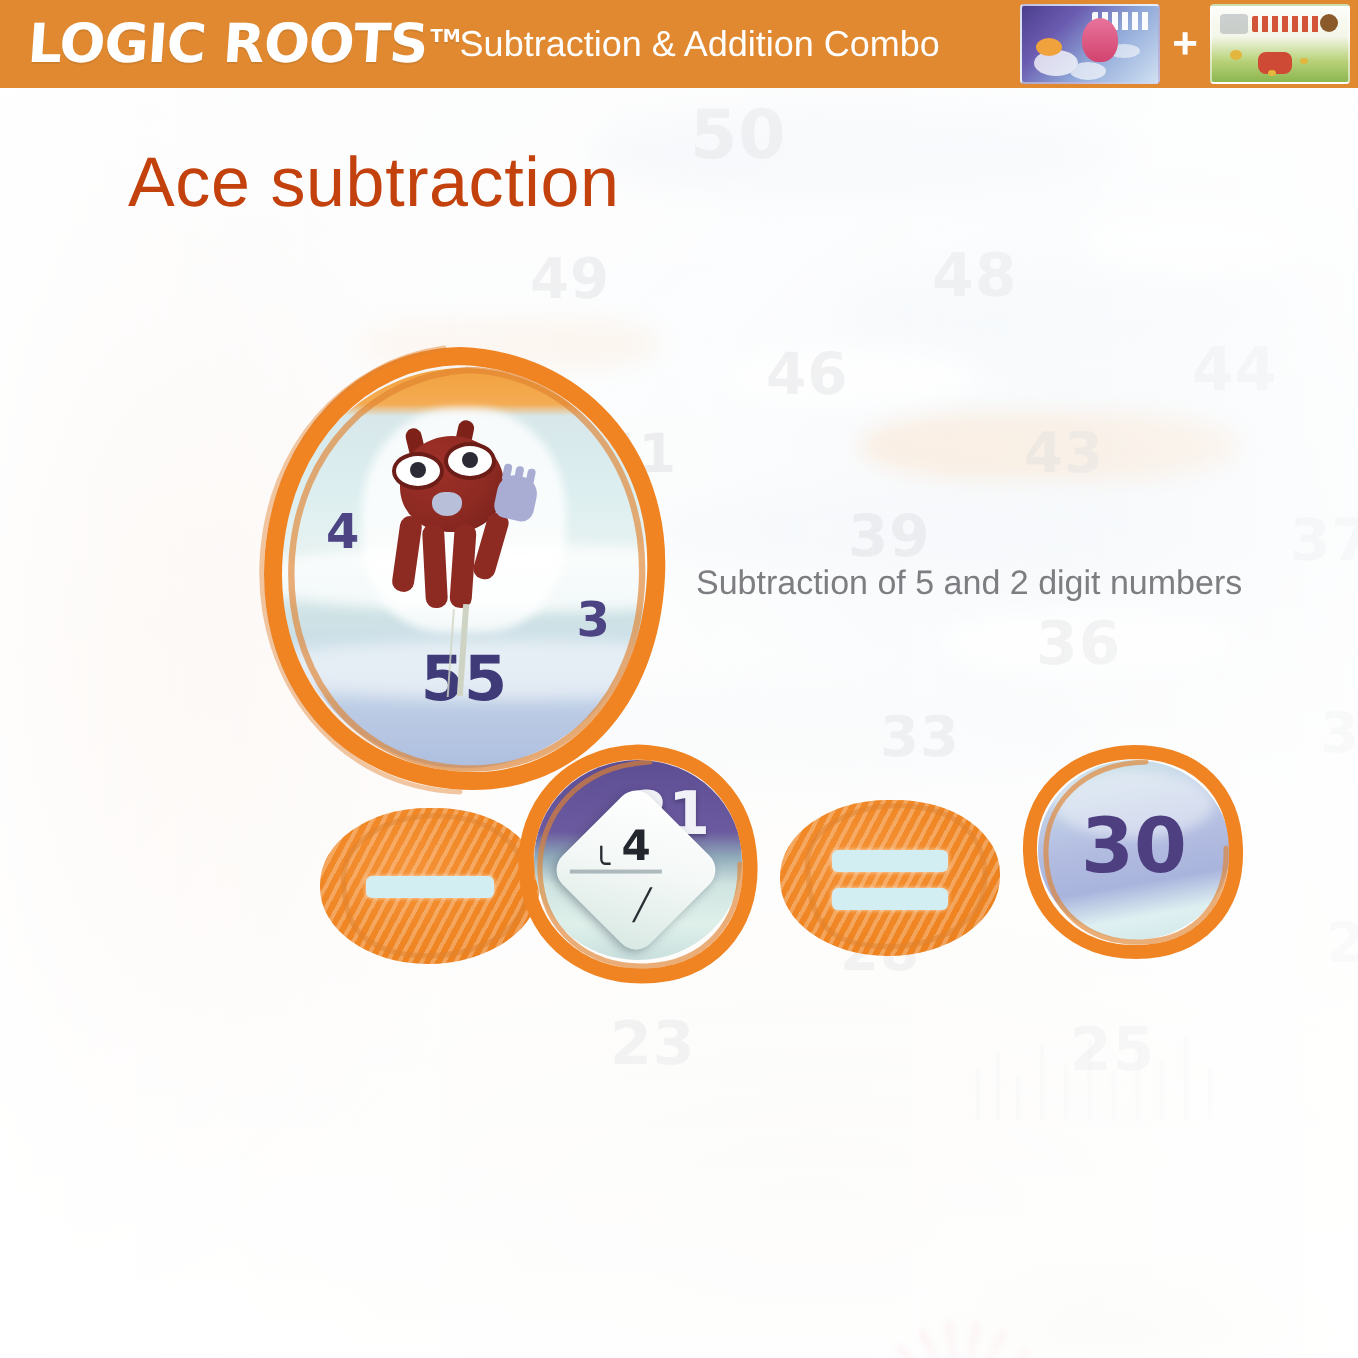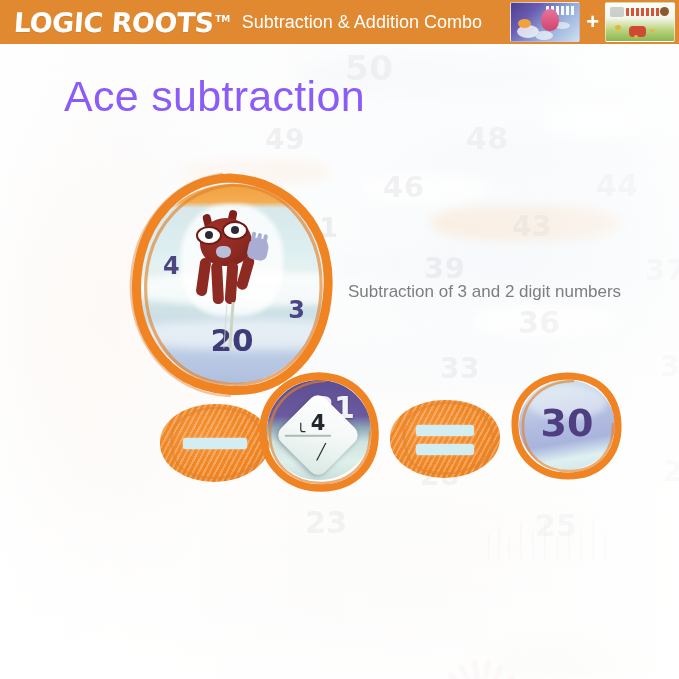--- a/index.html
+++ b/index.html
@@ -94,21 +94,21 @@
     font-style:normal;
     transform:skewX(-4deg);
     text-shadow:0 1px 0 rgba(0,0,0,.07);
   }
   .logo .tm{
     font-size:9px;font-weight:bold;vertical-align:super;letter-spacing:0;
     margin-left:1px;transform:skewX(4deg);display:inline-block;
   }
   .header-title{
     font-family:"Liberation Sans", sans-serif;
-    font-size:18px;color:#ffffff;margin-left:12px;white-space:nowrap;
+    font-size:18px;color:#ffffff;white-space:nowrap;
     font-weight:400;
   }
 
   .header-products{position:absolute;right:4px;top:2px;display:flex;align-items:center;gap:5px;height:40px;}
   .prod-box{
     width:68px;height:38px;border-radius:2px;overflow:hidden;position:relative;
     border:1px solid rgba(255,255,255,.55);
   }
   .prod-cloud{
     background:linear-gradient(135deg,#4d3f8f 0%,#6a5bb0 28%,#8fa8d8 58%,#cfe0f2 100%);
@@ -145,21 +145,21 @@
     box-shadow:34px 3px 0 -1px #e4b63c, 18px 9px 0 -1px #e4b63c;}
   .plus{
     color:#ffffff;font-size:22px;font-weight:bold;line-height:1;
     font-family:"Liberation Sans",sans-serif;margin:0 1px;
   }
 
   
   .headline{
     position:absolute;left:64px;top:72px;
     font-family:"Liberation Sans", sans-serif;
-    font-size:43px;font-weight:400;color:#8b5cf6;letter-spacing:.3px;
+    font-size:35px;font-weight:400;color:#c2410c;letter-spacing:.3px;
     white-space:nowrap;
   }
 
   
   .octo-wrap{position:absolute;left:122px;top:168px;width:218px;height:232px;}
   .octo-tile{
     position:absolute;left:17px;top:16px;width:186px;height:200px;border-radius:50%;
     overflow:hidden;
     background:
       linear-gradient(180deg,#f2a23f 0%,#f4ab52 9%,#d8e8ea 12%,#dceef0 30%,#e8f3f1 48%,#cfe3e6 62%,#c6d9e8 74%,#b9c9e4 88%,#aebfdf 100%);
@@ -397,21 +397,21 @@
   </div>
 
   <div class="headline">Ace subtraction</div>
 
   <div class="octo-wrap">
     <div class="octo-tile">
       <div class="wave1"></div>
       <div class="wave2"></div>
       <div class="n4">4</div>
       <div class="n3">3</div>
-      <div class="n34">20</div>
+      <div class="n34">55</div>
 
       <div class="octo">
         <div class="halo"></div>
         <div class="stalk l"></div>
         <div class="stalk r"></div>
         <div class="head"></div>
         <div class="eye l">
             <div class="pup"></div>
           </div>
         <div class="eye r">
@@ -480,15 +480,15 @@
         <div class="gloss"></div>
         <div class="n30">30</div>
       </div>
       <svg class="ring-svg" width="124" height="116" viewBox="0 0 124 116">
         <path class="mk" stroke-width="7" d="M62 8 C 28 9, 9 32, 10 58 C 11 88, 33 108, 63 108 C 95 108, 114 86, 113 56 C 112 28, 94 8, 62 8 Z"></path>
         <path class="mk-thin" stroke-width="2.6" d="M68 13 C 34 14, 17 36, 18 60 C 19 88, 40 104, 66 103 C 94 102, 109 82, 108 56"></path>
       </svg>
     </div>
   </div>
 
-  <div class="cap cap-sub">Subtraction of 3 and 2 digit numbers</div>
+  <div class="cap cap-sub">Subtraction of 5 and 2 digit numbers</div>
 
 </div>
 
 </body></html>

